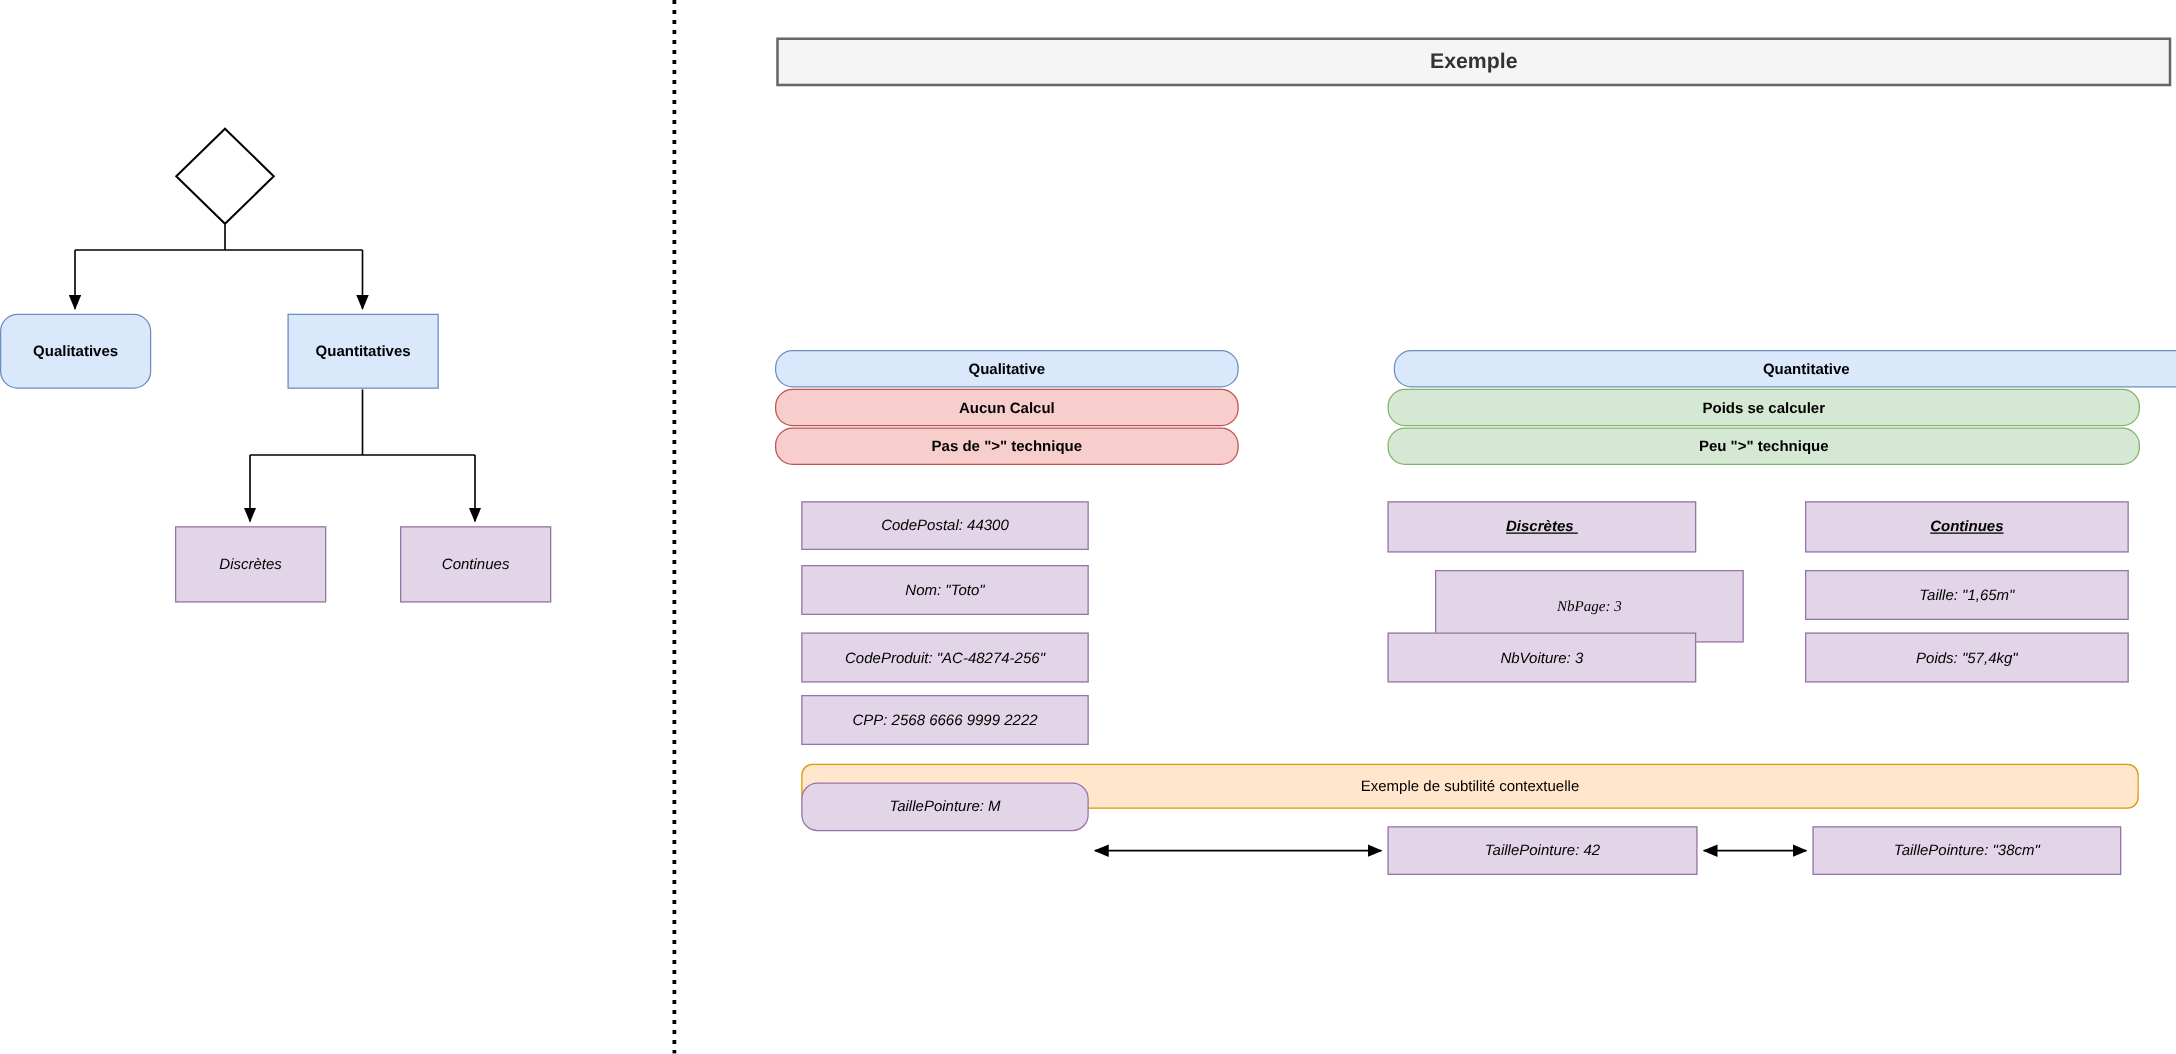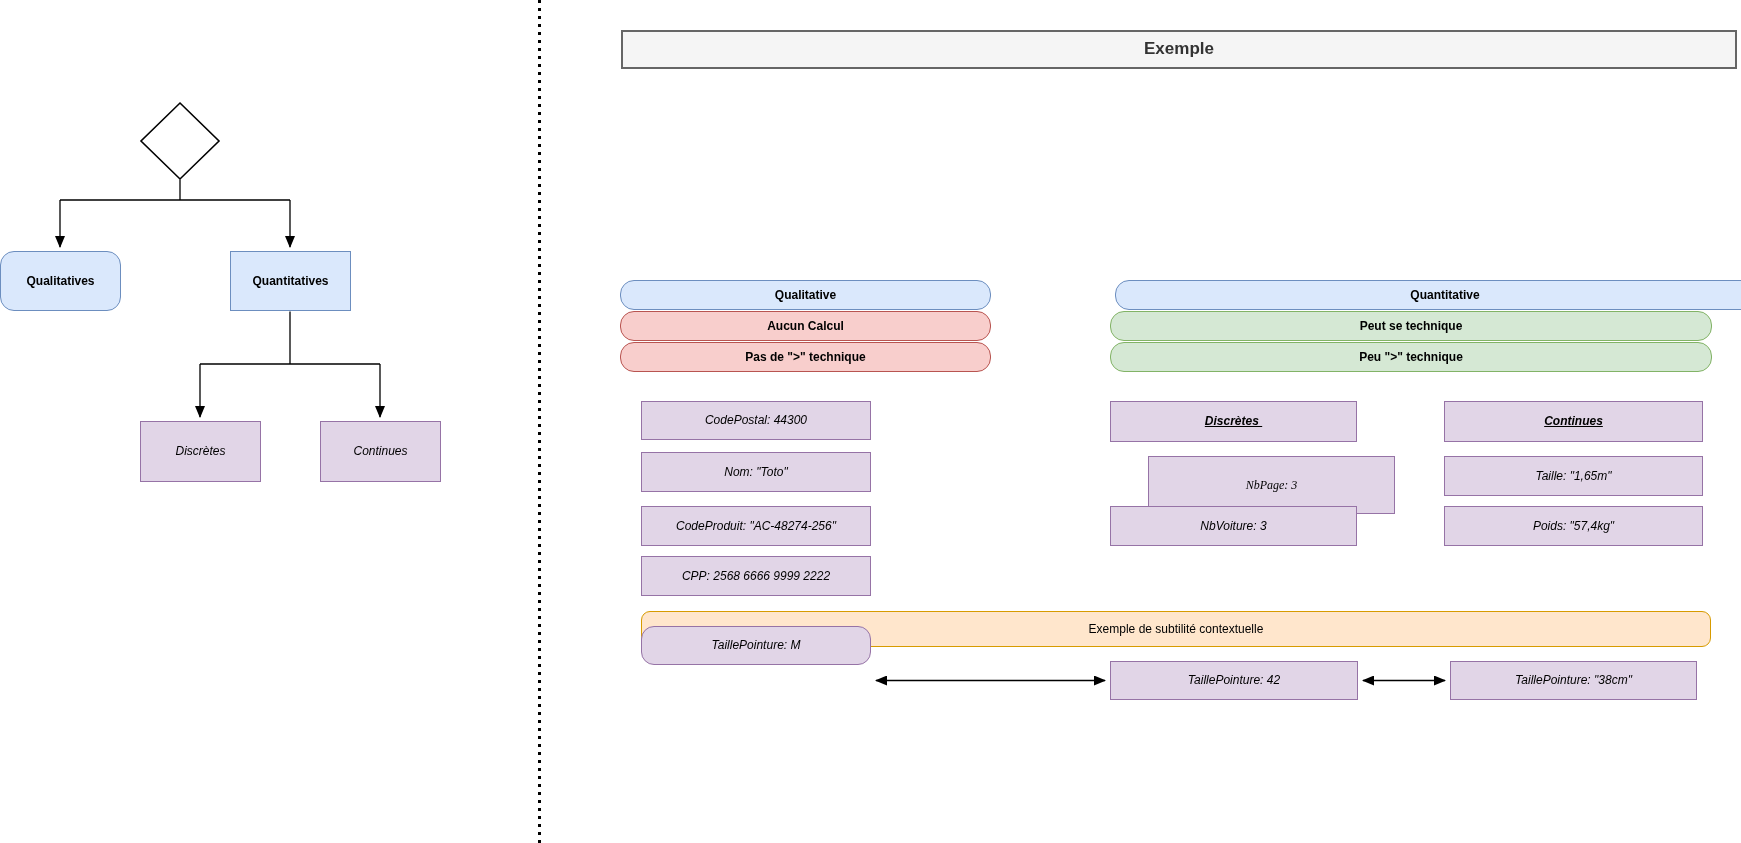--- a/index.html
+++ b/index.html
@@ -79,21 +79,21 @@
 
   <div class="box purple italic" style="left:320px;top:421px;width:121px;height:61px;">Continues</div>
 
   <div class="box panel-title" style="left:621px;top:30px;width:1116px;height:39px;">Exemple</div>
 
   <div class="box blue rounded bold" style="left:620px;top:280px;width:371px;height:30px;">Qualitative</div>
   <div class="box red rounded bold" style="left:620px;top:311px;width:371px;height:30px;">Aucun Calcul</div>
   <div class="box red rounded bold" style="left:620px;top:342px;width:371px;height:30px;">Pas de "&gt;" technique</div>
 
   <div class="box blue rounded bold" style="left:1115px;top:280px;width:660px;height:30px;">Quantitative</div>
-  <div class="box green rounded bold" style="left:1110px;top:311px;width:602px;height:30px;">Peut se technique</div>
+  <div class="box green rounded bold" style="left:1110px;top:311px;width:602px;height:30px;">Poids se calculer</div>
   <div class="box green rounded bold" style="left:1110px;top:342px;width:602px;height:30px;">Peu "&gt;" technique</div>
 
   <div class="box purple italic" style="left:641px;top:401px;width:230px;height:39px;">CodePostal: 44300</div>
   <div class="box purple italic" style="left:641px;top:452px;width:230px;height:40px;">Nom: "Toto"</div>
   <div class="box purple italic" style="left:641px;top:506px;width:230px;height:40px;">CodeProduit: "AC-48274-256"</div>
   <div class="box purple italic" style="left:641px;top:556px;width:230px;height:40px;">CPP: 2568 6666 9999 2222</div>
 
   <div class="box purple col-header" style="left:1110px;top:401px;width:247px;height:41px;">Discrètes </div>
   <div class="box purple italic" style="left:1148px;top:456px;width:247px;height:58px;font-family:Liberation Serif, serif;">NbPage: 3</div>
   <div class="box purple italic" style="left:1110px;top:506px;width:247px;height:40px;">NbVoiture: 3</div>

